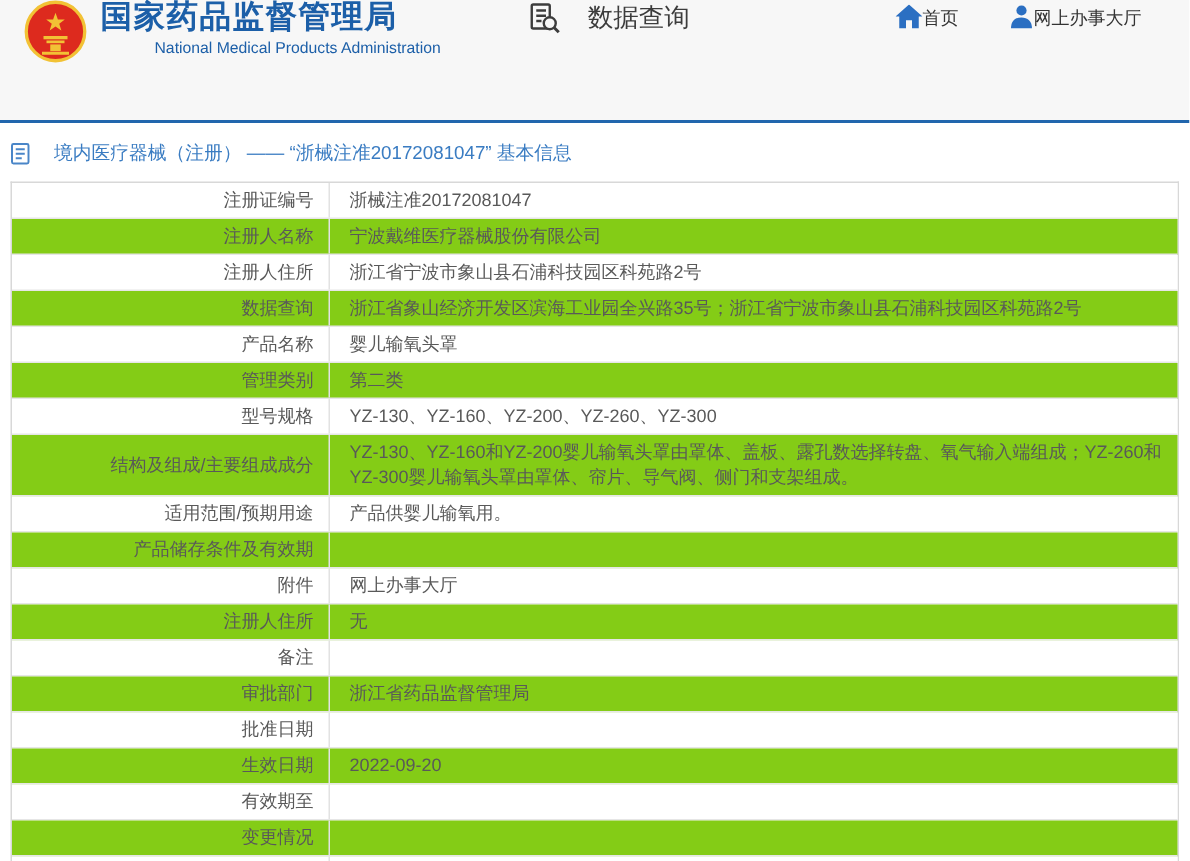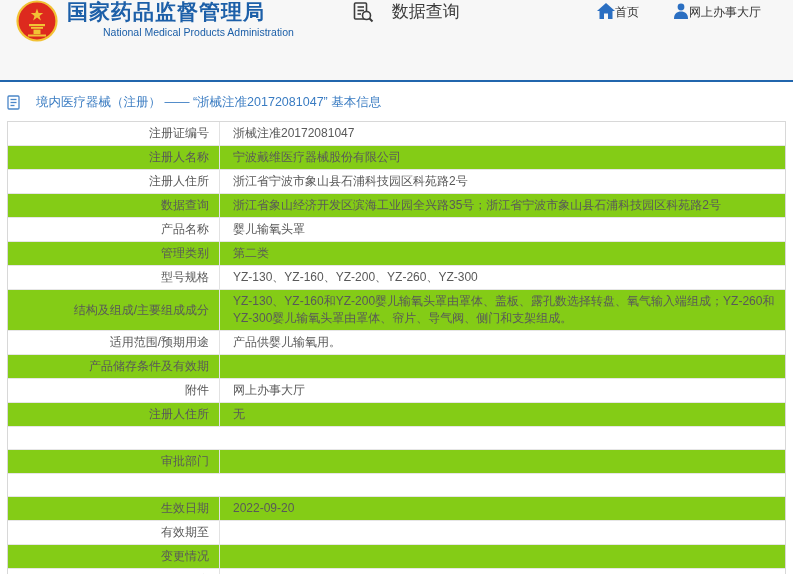--- a/index.html
+++ b/index.html
@@ -206,28 +206,35 @@
       </div>
       <div class="td value">网上办事大厅</div>
     </div>
     <div class="tr alt">
       <div class="td label">
         <span>注册人住所</span>
       </div>
       <div class="td value">无</div>
     </div>
     <div class="tr">
+      <div class="td label">
+        <span>备注</span>
+      </div>
       <div class="td value"></div>
     </div>
     <div class="tr alt">
       <div class="td label">
         <span>审批部门</span>
       </div>
-    </div>
-    <div class="tr">
+      <div class="td value">浙江省药品监督管理局</div>
+    </div>
+    <div class="tr">
+      <div class="td label">
+        <span>批准日期</span>
+      </div>
     </div>
     <div class="tr alt">
       <div class="td label">
         <span>生效日期</span>
       </div>
       <div class="td value">2022-09-20</div>
     </div>
     <div class="tr">
       <div class="td label">
         <span>有效期至</span>

